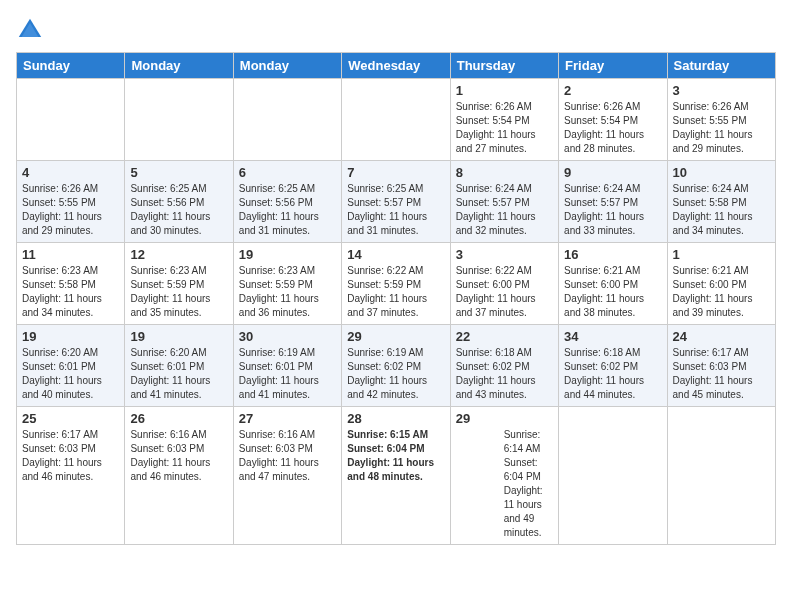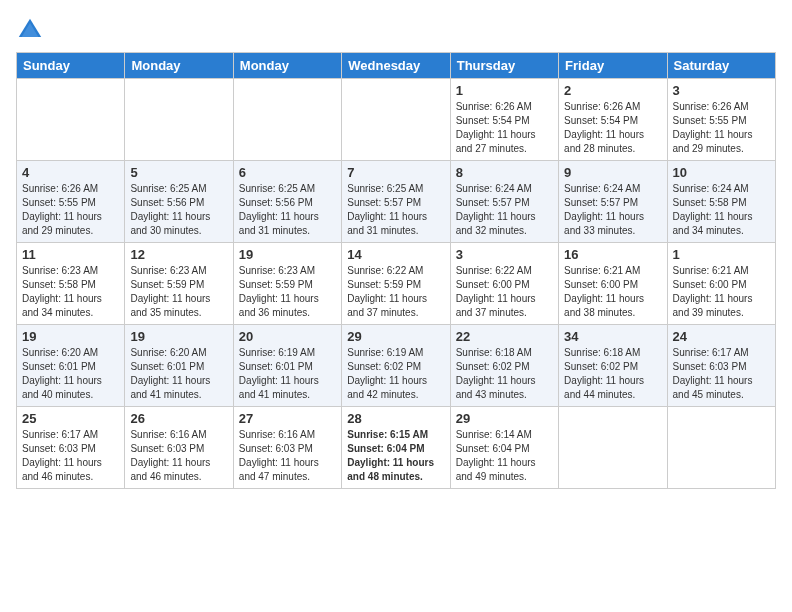--- a/index.html
+++ b/index.html
@@ -258,21 +258,21 @@
 and 40 minutes.</div>
         </td>
         <td>
           <div class="day-number">19</div>
           <div class="cell-info" style="white-space: pre-line;">Sunrise: 6:20 AM
 Sunset: 6:01 PM
 Daylight: 11 hours
 and 41 minutes.</div>
         </td>
         <td>
-          <div class="day-number">20</div>
+          <div class="day-number">30</div>
           <div class="cell-info" style="white-space: pre-line;">Sunrise: 6:19 AM
 Sunset: 6:01 PM
 Daylight: 11 hours
 and 41 minutes.</div>
         </td>
         <td>
           <div class="day-number">29</div>
           <div class="cell-info" style="white-space: pre-line;">Sunrise: 6:19 AM
 Sunset: 6:02 PM
 Daylight: 11 hours
@@ -324,21 +324,21 @@
         </td>
         <td>
           <div class="day-number">28</div>
           <div class="cell-info" style="white-space: pre-line; font-weight: bold;">Sunrise: 6:15 AM
 Sunset: 6:04 PM
 Daylight: 11 hours
 and 48 minutes.</div>
         </td>
         <td>
           <div class="day-number">29</div>
-          <div class="cell-info" style="white-space: pre-line;">Sunrise: 6:14 AM
+          <div class="cell-info" style="white-space: pre-line; margin-left: 48px;">Sunrise: 6:14 AM
 Sunset: 6:04 PM
 Daylight: 11 hours
 and 49 minutes.</div>
         </td>
         <td></td>
         <td></td>
       </tr>
     </tbody>
 </table>
 

